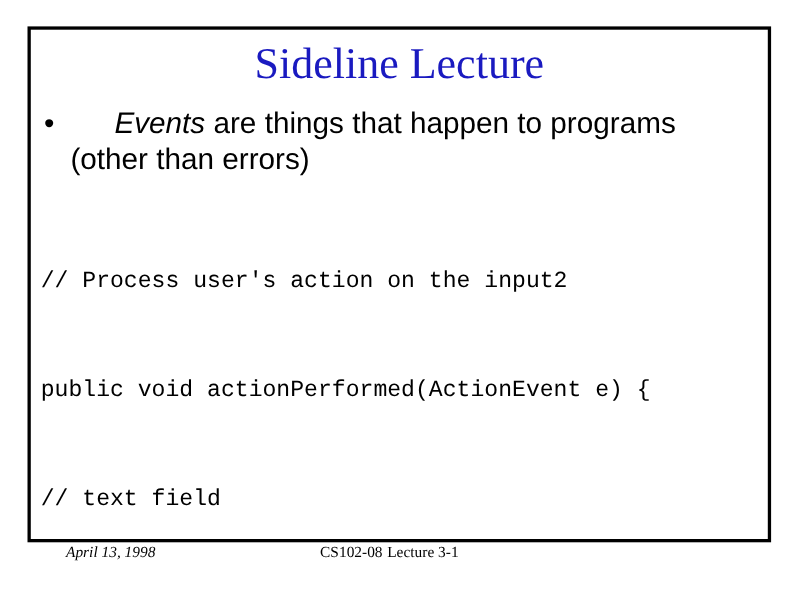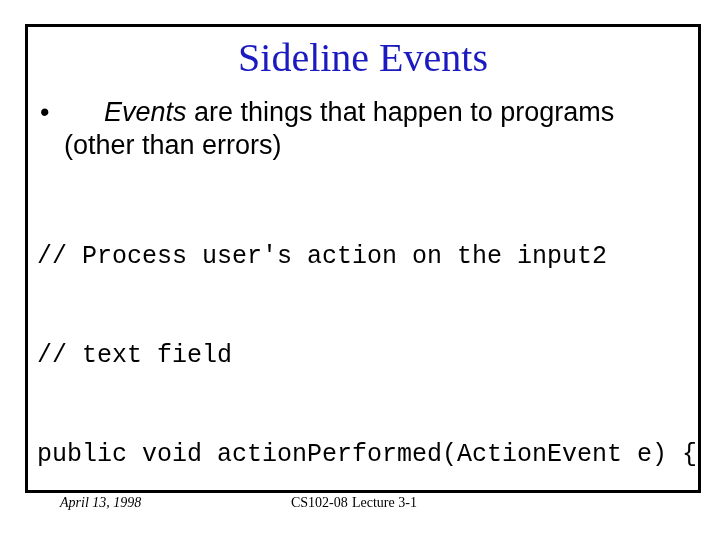--- a/index.html
+++ b/index.html
@@ -91,21 +91,21 @@
     font-family: "Liberation Mono", "DejaVu Sans Mono", monospace;
     font-size: 21px;
     line-height: 33px;
     color: #000000;
     white-space: pre;
   }
   .code-line {
     height: 33px;
     white-space: pre;
     font-family: "Liberation Mono", "DejaVu Sans Mono", monospace;
-    font-size: 25px;
+    font-size: 21px;
     line-height: 33px;
   }
 
   
   #footer {
     position: absolute;
     left: 0;
     top: 494px;
     width: 659px;
     height: 20px;
@@ -133,33 +133,33 @@
     font-style: normal;
   }
 </style>
 </head>
 <body>
 
 <div id="slide">
 
   <div id="slide-frame">
 
-    <div id="title">Sideline Events</div>
+    <div id="title">Sideline Lecture</div>
 
     <div id="bullet-block">
       <div class="bullet-row">
         <span class="bullet-marker">•</span>
         <span class="bullet-text"><span class="emph">Events</span><span> are things that happen to programs (other than errors)</span></span>
       </div>
     </div>
 
     <div id="code-block">
       <div class="code-line">// Process user's action on the input2</div>
+      <div class="code-line">public void actionPerformed(ActionEvent e) {</div>
       <div class="code-line">// text field</div>
-      <div class="code-line">public void actionPerformed(ActionEvent e) {</div>
       <div class="code-line">  number1 = Integer.parseInt(</div>
       
       
       
       
       
     </div>
 
   </div>
 

